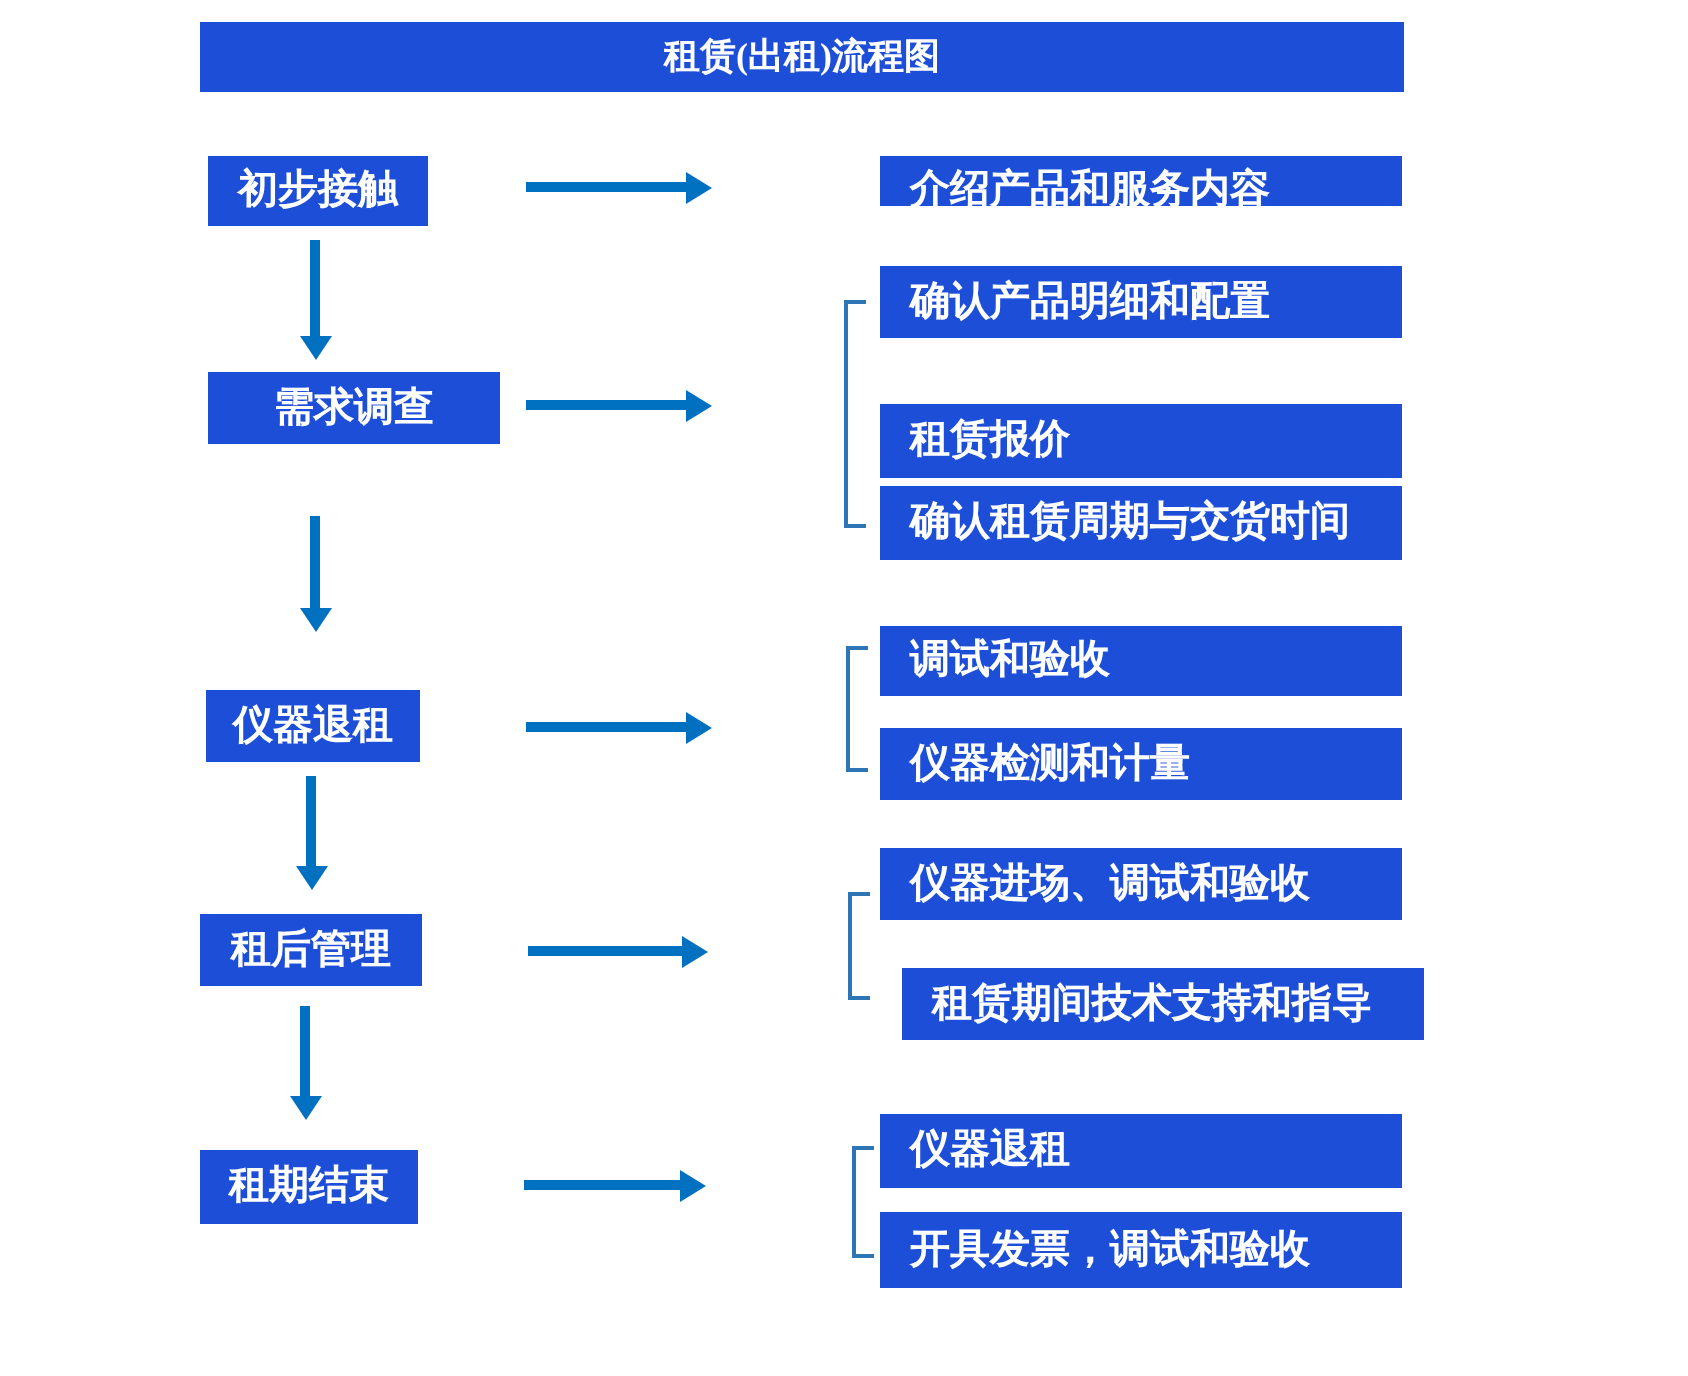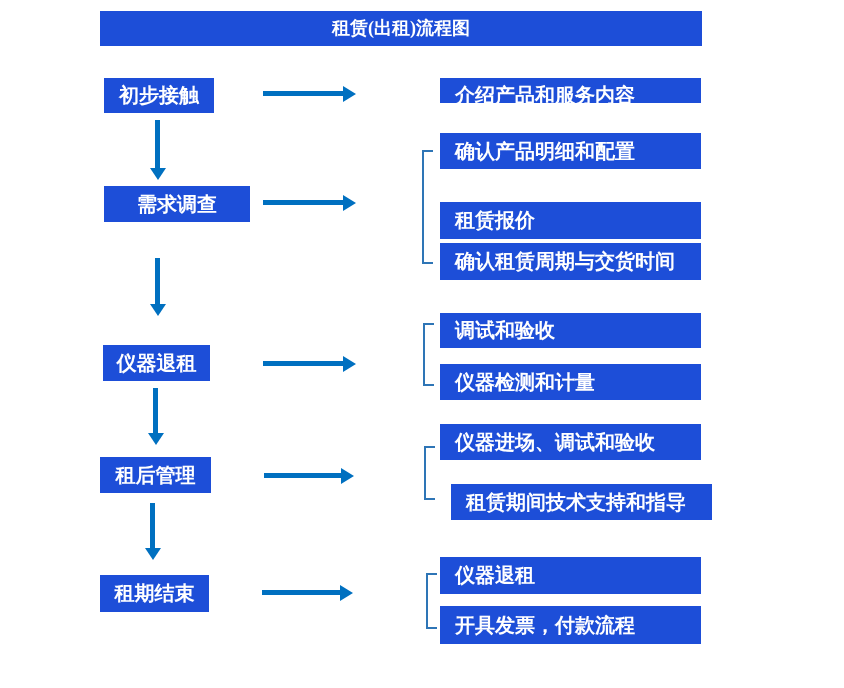--- a/index.html
+++ b/index.html
@@ -102,21 +102,21 @@
 
   <div class="box out r0">介绍产品和服务内容</div>
   <div class="box out r1">确认产品明细和配置</div>
   <div class="box out r2">租赁报价</div>
   <div class="box out r3">确认租赁周期与交货时间</div>
   <div class="box out r4">调试和验收</div>
   <div class="box out r6">仪器进场、调试和验收</div>
   <div class="box out r5">仪器检测和计量</div>
   <div class="box out r7">租赁期间技术支持和指导</div>
   <div class="box out r8">仪器退租</div>
-  <div class="box out r9">开具发票，付款流程</div>
+  <div class="box out r9">开具发票，调试和验收</div>
 
   <div class="ha h0"></div>
   <div class="ha h1"></div>
   <div class="ha h2"></div>
   <div class="ha h3"></div>
   <div class="ha h4"></div>
 
   <div class="va v0"></div>
   <div class="va v1"></div>
   <div class="va v2"></div>

